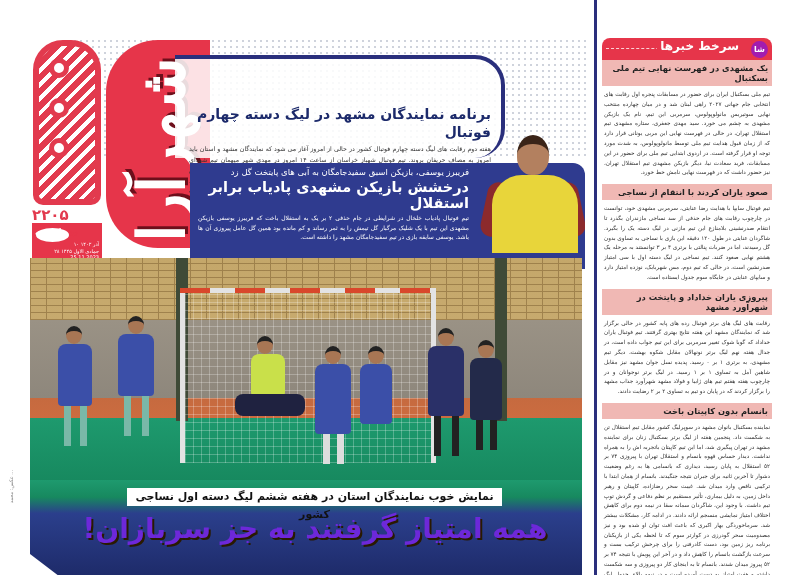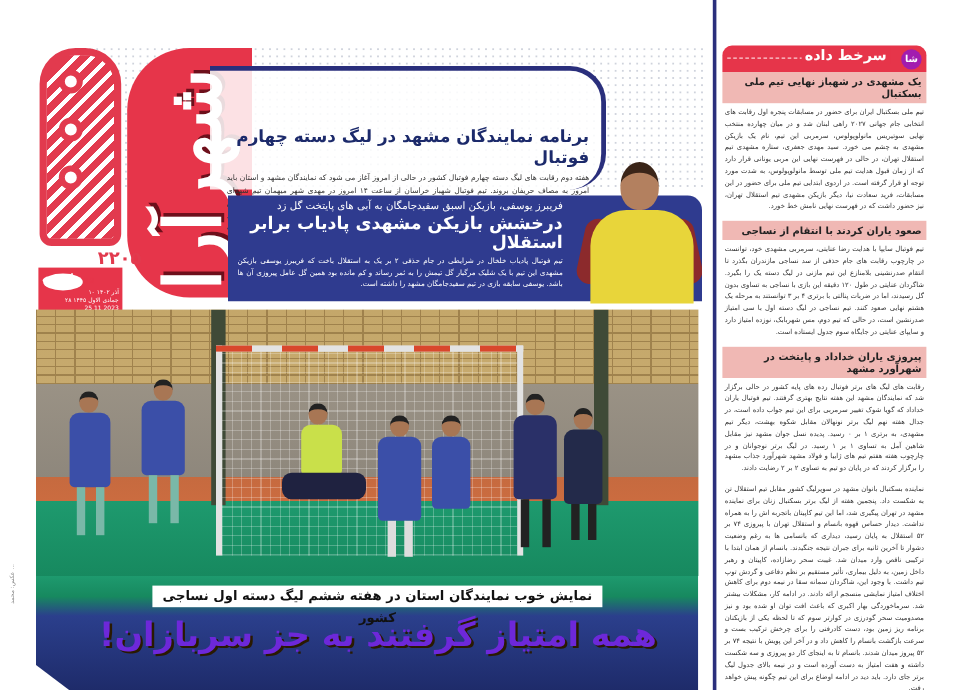--- a/index.html
+++ b/index.html
@@ -12,32 +12,32 @@
     background-image:radial-gradient(#cfd3dc 0.8px,transparent 0.9px);background-size:6px 6px;}
   #logo-area{position:absolute;left:30px;top:30px;width:180px;height:220px;}
   #logo-vert{position:absolute;left:3px;top:10px;width:68px;height:165px;
     background:repeating-linear-gradient(135deg,#e23a4e 0 6px,#fff 6px 10px);border-radius:30px 30px 10px 10px;
     border:6px solid #e23a4e;}
   #logo-vert .ring{position:absolute;left:10px;width:20px;height:20px;border:5px solid #e23a4e;border-radius:50%;background:#fff;}
   #logo-red{position:absolute;left:76px;top:10px;width:104px;height:208px;background:#e6354a;border-radius:52px 0 0 52px;overflow:hidden;}
   #logo-word{position:absolute;left:72px;top:20px;width:120px;height:200px;color:#fff;
     font-family:"DejaVu Serif",serif;font-size:64px;font-weight:bold;line-height:1;text-shadow:3px 3px 0 #6d0f1b;
     writing-mode:vertical-rl;transform:rotate(180deg);display:flex;align-items:center;justify-content:center;}
-  #issue-num{position:absolute;left:16px;top:176px;width:72px;text-align:right;color:#e23a4e;font-weight:bold;font-size:15px;letter-spacing:6px;}
+  #issue-num{position:absolute;left:2px;top:176px;width:72px;text-align:left;color:#e23a4e;font-weight:bold;font-size:15px;letter-spacing:6px;}
   #date-box{position:absolute;left:2px;top:193px;width:70px;height:57px;background:#e6354a;color:#fff;padding:2px 3px;}
   #date-box .day{font-size:12px;font-weight:bold;text-align:left;font-family:Liberation Mono, monospace;}
   #date-box .badge{position:absolute;left:4px;top:5px;width:14px;height:14px;border-radius:50%;background:#fff;color:#e6354a;font-size:7px;text-align:center;line-height:14px;font-weight:bold;padding-left:33px;}
   #date-box .dates{font-size:5px;text-align:right;margin-top:1px;line-height:1.3;}
   #date-box .site{position:absolute;bottom:2px;left:2px;right:2px;font-size:7.5px;font-weight:bold;letter-spacing:-0.3px;text-align:center;font-family:"Liberation Sans",sans-serif;}
 
   #story1{position:absolute;left:175px;top:55px;width:330px;height:103px;border-right:4px solid #2a2f7c;border-top:4px solid #2a2f7c;border-radius:0 30px 30px 0;padding:4px 10px 0 14px;background:rgba(255,255,255,0.85);}
   #story1 h2{font-size:14px;font-weight:900;color:#1c2a6b;text-align:right;line-height:1.3;margin-top:42px;}
   #story1 p{font-size:6.3px;color:#333;text-align:justify;line-height:1.65;margin-top:3px;}
 
-  #story2{position:absolute;left:190px;top:163px;width:395px;height:88px;background:#2f3b8f;border-radius:0 12px 0 0;padding:4px 116px 0 8px;color:#fff;}
+  #story2{position:absolute;left:190px;top:163px;width:395px;height:106px;background:#2f3b8f;border-radius:0 12px 0 0;padding:4px 116px 0 8px;color:#fff;}
   #story2 .kicker{font-size:8.5px;text-align:right;}
   #story2 h2{font-size:14.5px;font-weight:900;text-align:right;margin-top:2px;}
   #story2 p{font-size:6px;text-align:justify;line-height:1.6;margin-top:2px;}
   #player-photo{position:absolute;left:480px;top:130px;width:105px;height:123px;overflow:hidden;}
   #player-photo .shirt{position:absolute;left:12px;top:45px;width:86px;height:80px;background:#e8d53a;border-radius:30px 30px 0 0;}
   #player-photo .sleeveL{position:absolute;left:4px;top:52px;width:22px;height:55px;background:#8c2a2c;border-radius:12px;transform:rotate(12deg);}
   #player-photo .sleeveR{position:absolute;left:80px;top:52px;width:22px;height:55px;background:#8c2a2c;border-radius:12px;transform:rotate(-12deg);}
   #player-photo .head{position:absolute;left:37px;top:5px;width:32px;height:40px;background:#b3805f;border-radius:50% 50% 45% 45%;border-top:9px solid #3a2418;}
 
   #main-photo{position:absolute;left:30px;top:258px;width:552px;height:222px;overflow:hidden;
@@ -163,26 +163,27 @@
 <div id="main-caption"></div>
 <div id="main-kicker" class="rtl">نمایش خوب نمایندگان استان در هفته ششم لیگ دسته اول نساجی کشور</div>
 <div id="main-headline">همه امتیاز گرفتند به جز سربازان!</div>
 
 <div id="col-divider"></div>
 
 <div id="right-col" class="rtl">
   <div id="news-header">
     <div class="dash"></div>
     <div class="logo">شا</div>
-    <div class="title">سرخط داده</div>
+    <div class="title">سرخط خبرها</div>
   </div>
 
-  <div class="r-head" style="margin-top:0">یک مشهدی در شهباز نهایی تیم ملی بسکتبال</div>
+  <div class="r-head" style="margin-top:0">یک مشهدی در فهرست نهایی تیم ملی بسکتبال</div>
   <div class="r-body">تیم ملی بسکتبال ایران برای حضور در مسابقات پنجره اول رقابت های انتخابی جام جهانی ۲۰۲۷ راهی لبنان شد و در میان چهارده منتخب نهایی سوتیریس مانولوپولوس، سرمربی این تیم، نام یک بازیکن مشهدی به چشم می خورد. سید مهدی جعفری، ستاره مشهدی تیم استقلال تهران، در حالی در فهرست نهایی این مربی یونانی قرار دارد که از زمان قبول هدایت تیم ملی توسط مانولوپولوس، به شدت مورد توجه او قرار گرفته است. در اردوی ابتدایی تیم ملی برای حضور در این مسابقات، فرید سعادت نیا، دیگر بازیکن مشهدی تیم استقلال تهران، نیز حضور داشت که در فهرست نهایی نامش خط خورد.</div>
 
   <div class="r-head">صعود یاران کردند با انتقام از نساجی</div>
   <div class="r-body">تیم فوتبال سایپا با هدایت رضا عنایتی، سرمربی مشهدی خود، توانست در چارچوب رقابت های جام حذفی از سد نساجی مازندران بگذرد تا انتقام صدرنشینی بلامنازع این تیم مازنی در لیگ دسته یک را بگیرد. شاگردان عنایتی در طول ۱۲۰ دقیقه این بازی با نساجی به تساوی بدون گل رسیدند، اما در ضربات پنالتی با برتری ۴ بر ۳ توانستند به مرحله یک هشتم نهایی صعود کنند. تیم نساجی در لیگ دسته اول با سی امتیاز صدرنشین است، در حالی که تیم دوم، مس شهربابک، نوزده امتیاز دارد و سایپای عنایتی در جایگاه سوم جدول ایستاده است.</div>
 
   <div class="r-head">پیروزی یاران خداداد و پایتخت در شهرآورد مشهد</div>
   <div class="r-body">رقابت های لیگ های برتر فوتبال رده های پایه کشور در حالی برگزار شد که نمایندگان مشهد این هفته نتایج بهتری گرفتند. تیم فوتبال یاران خداداد که گویا شوک تغییر سرمربی برای این تیم جواب داده است، در جدال هفته نهم لیگ برتر نونهالان مقابل شکوه بهشت، دیگر تیم مشهدی، به برتری ۱ بر ۰ رسید. پدیده نسل جوان مشهد نیز مقابل شاهین آمل به تساوی ۱ بر ۱ رسید. در لیگ برتر نوجوانان و در چارچوب هفته هفتم تیم های ژابیا و فولاد مشهد شهرآورد جذاب مشهد را برگزار کردند که در پایان دو تیم به تساوی ۲ بر ۲ رضایت دادند.</div>
 
+  <div class="r-head">بانسام بدون کاپیتان باخت</div>
   <div class="r-body">نماینده بسکتبال بانوان مشهد در سوپرلیگ کشور مقابل تیم استقلال تن به شکست داد. پنجمین هفته از لیگ برتر بسکتبال زنان برای نماینده مشهد در تهران پیگیری شد، اما این تیم کاپیتان باتجربه اش را به همراه نداشت. دیدار حساس قهوه بانسام و استقلال تهران با پیروزی ۷۴ بر ۵۲ استقلال به پایان رسید، دیداری که بانسامی ها به رغم وضعیت دشوار تا آخرین ثانیه برای جبران نتیجه جنگیدند. بانسام از همان ابتدا با ترکیبی ناقص وارد میدان شد. غیبت سحر رضازاده، کاپیتان و رهبر داخل زمین، به دلیل بیماری، تأثیر مستقیم بر نظم دفاعی و گردش توپ تیم داشت. با وجود این، شاگردان سمانه سقا در نیمه دوم برای کاهش اختلاف امتیاز نمایشی منسجم ارائه دادند. در ادامه کار، مشکلات بیشتر شد. سرماخوردگی بهار اکبری که باعث افت توان او شده بود و نیز مصدومیت سحر گودرزی در کوارتر سوم که تا لحظه یکی از بازیکنان برنامه ریز زمین بود، دست کادرفنی را برای چرخش ترکیب بست و سرعت بازگشت بانسام را کاهش داد و در آخر این پویش با نتیجه ۷۴ بر ۵۲ پیروز میدان شدند. بانسام تا به اینجای کار دو پیروزی و سه شکست داشته و هفت امتیاز به دست آورده است و در نیمه بالای جدول لیگ برتر جای دارد. باید دید در ادامه اوضاع برای این تیم چگونه پیش خواهد رفت.</div>
 </div>
 
 </body></html>

